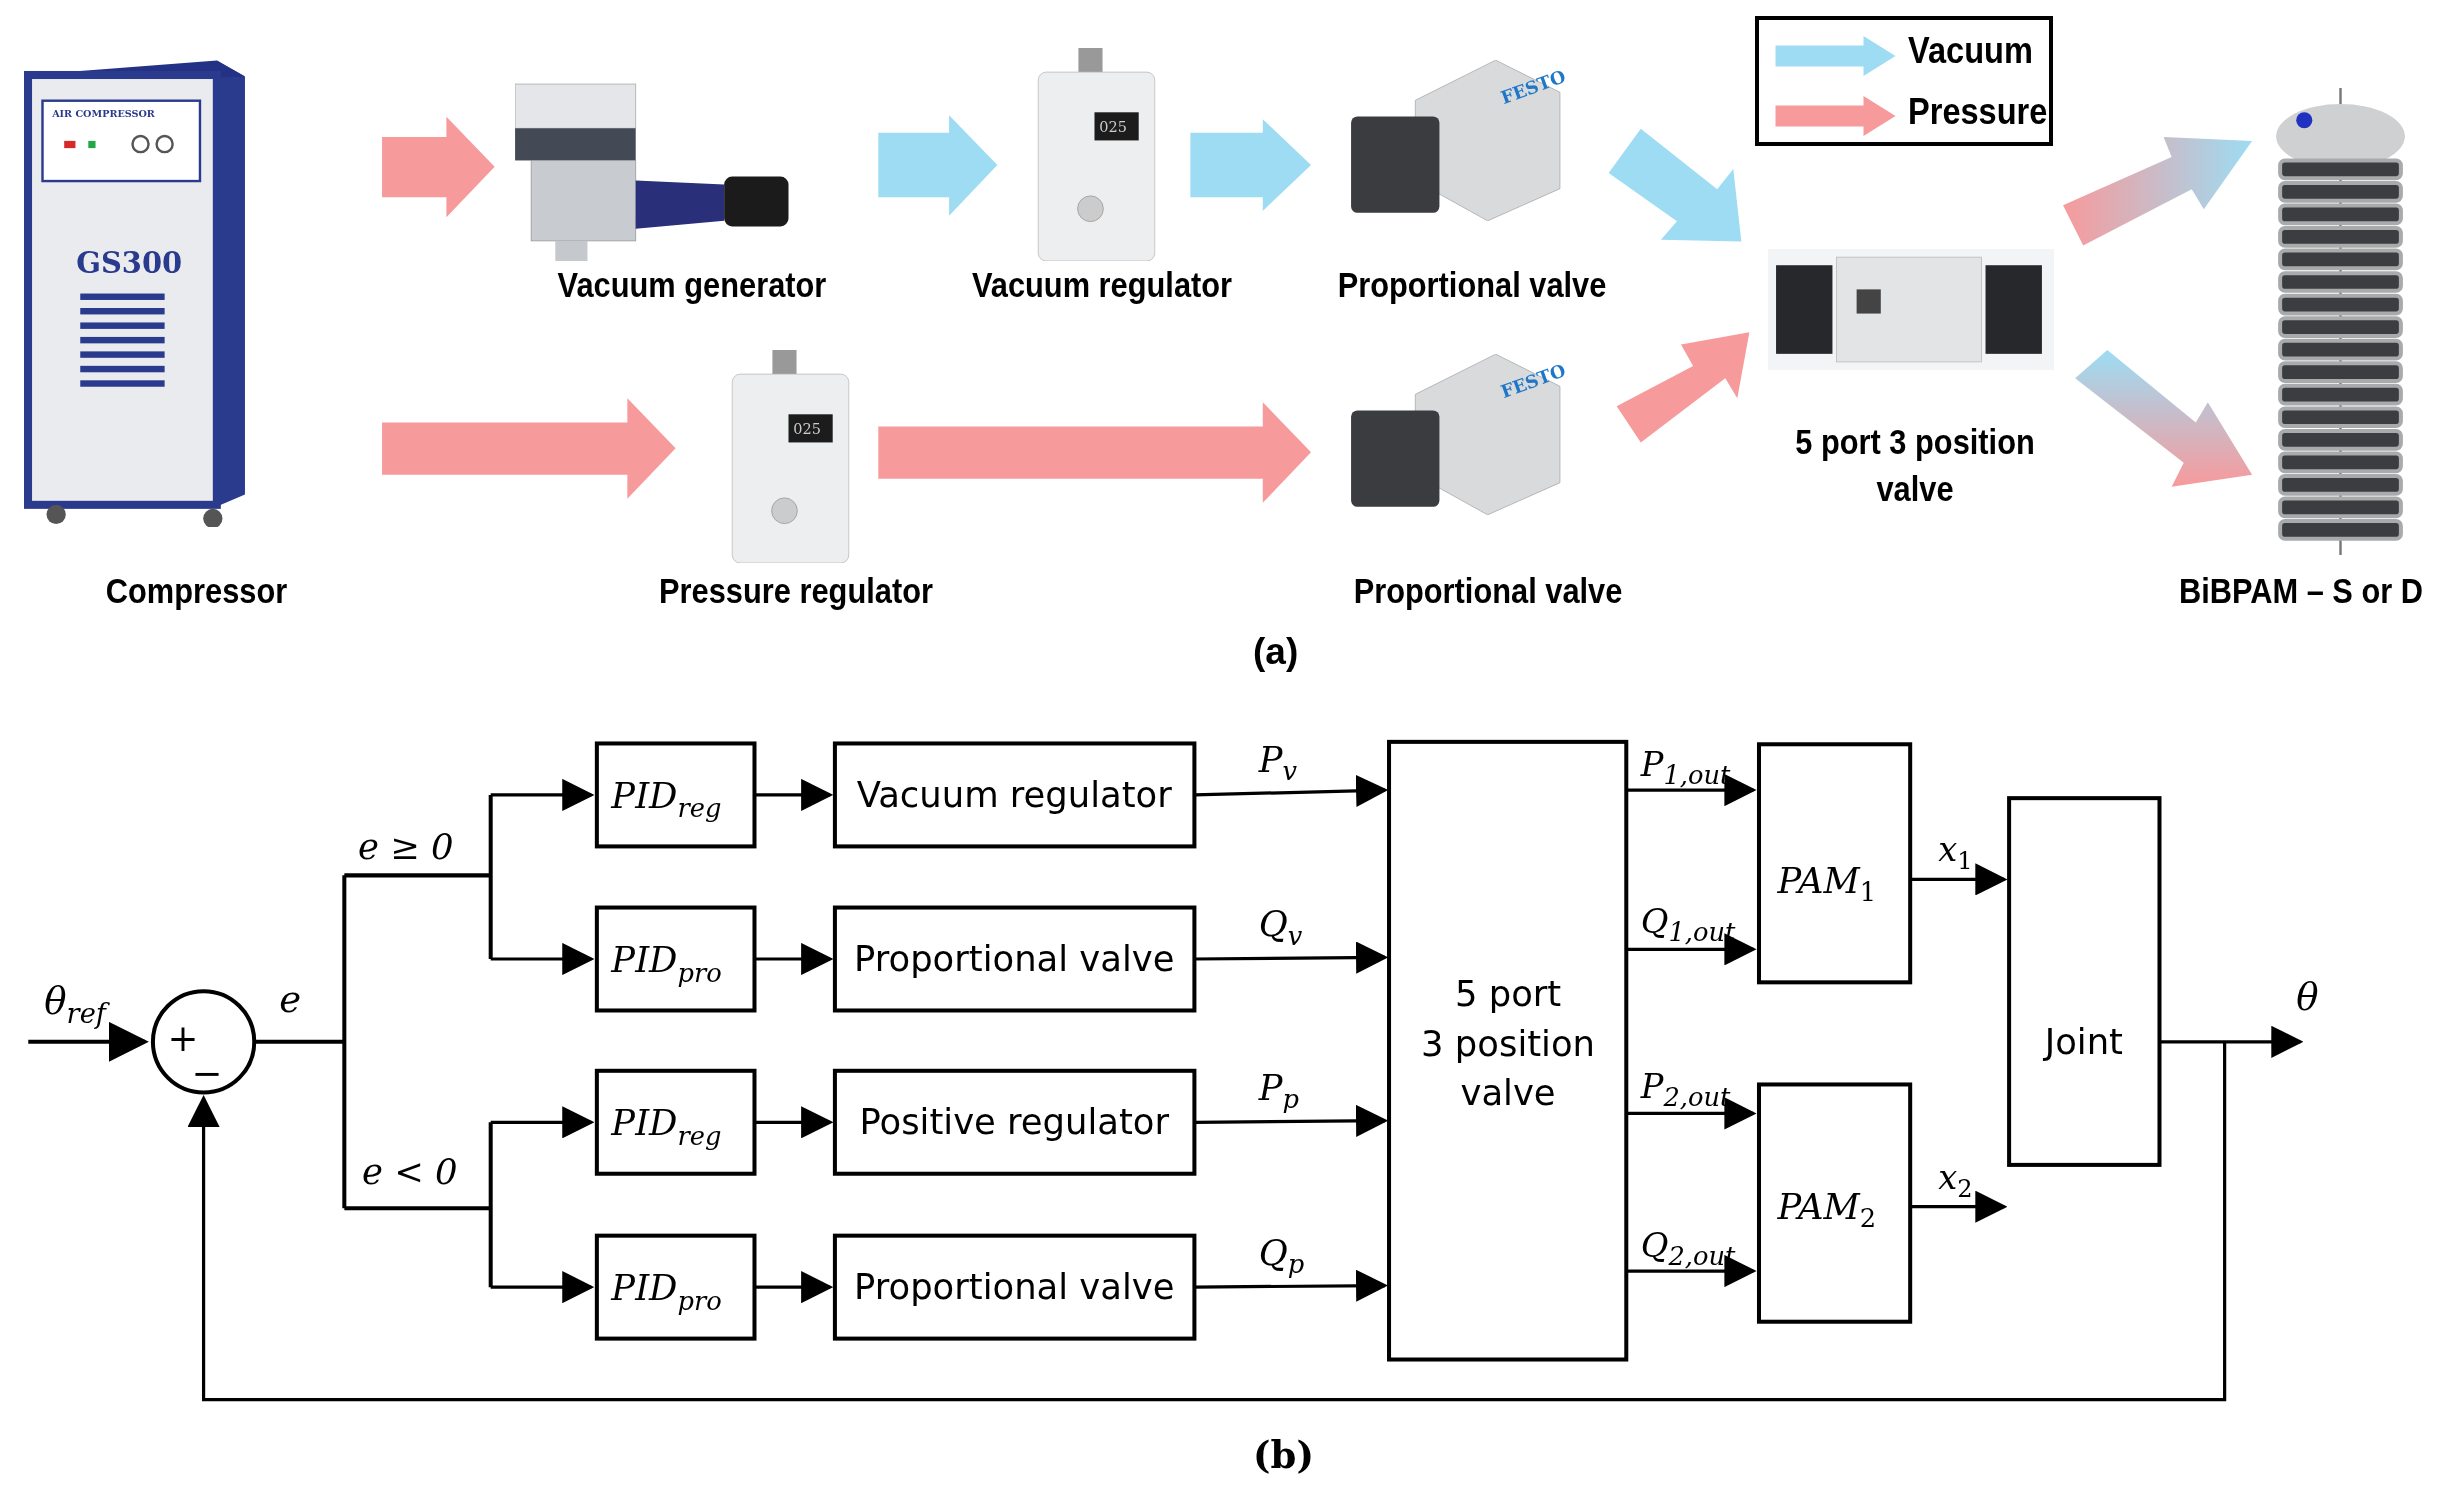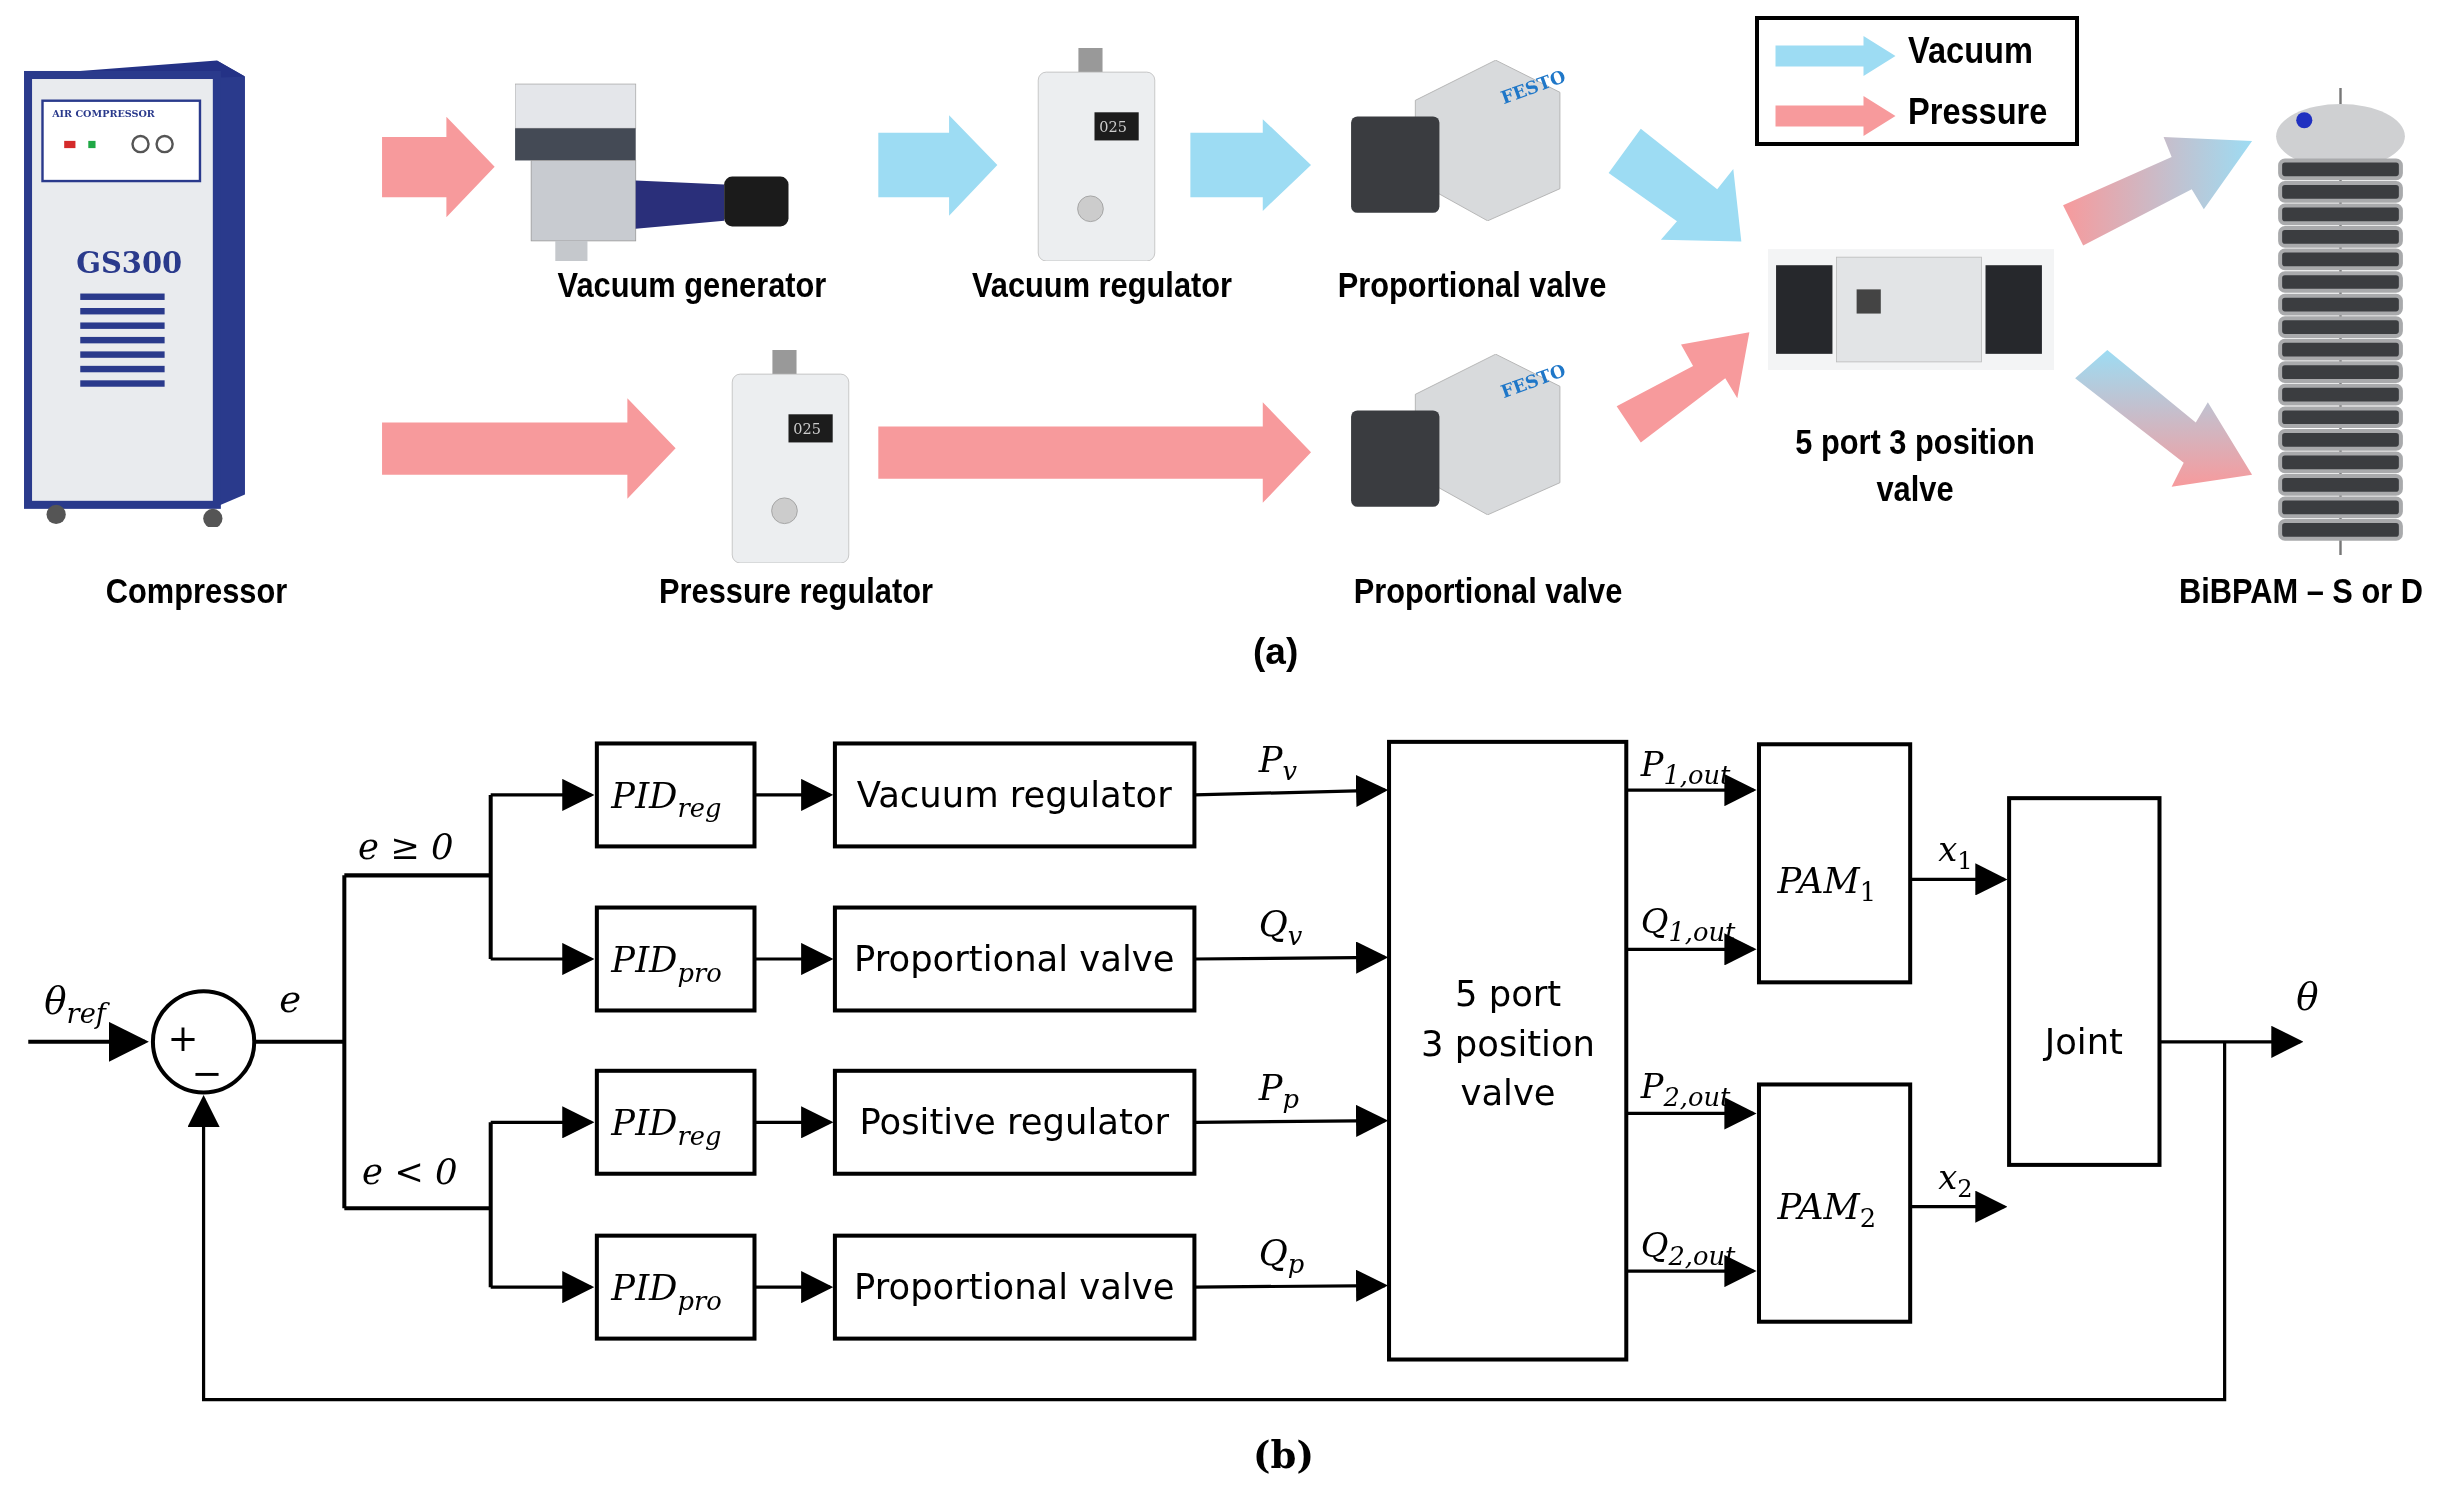--- a/index.html
+++ b/index.html
@@ -3,21 +3,21 @@
 <meta charset="utf-8">
 <style>
   html,body{margin:0;padding:0;background:#fff;}
   body{width:2462px;height:1489px;position:relative;overflow:hidden;font-family:"Liberation Sans",sans-serif;}
   .abs{position:absolute;}
   .lbl{position:absolute;font-family:"Liberation Sans",sans-serif;font-weight:bold;color:#000;text-align:center;white-space:nowrap;font-size:35px;transform:scaleX(0.88);}
   .cap{position:absolute;font-family:"Liberation Sans",sans-serif;font-weight:bold;font-size:37px;color:#000;}
   svg text{font-family:"DejaVu Serif",serif;}
   .box-t{font-family:"DejaVu Sans",sans-serif;font-size:44px;}
   .mt{font-family:"DejaVu Serif",serif;font-style:italic;}
-  .legend{position:absolute;left:1755px;top:16px;width:324px;height:130px;border:4px solid #000;background:#fff;box-sizing:border-box;}
+  .legend{position:absolute;left:1755px;top:16px;width:298px;height:130px;border:4px solid #000;background:#fff;box-sizing:border-box;}
 </style>
 </head>
 <body>
 
 <div>
 
   <svg class="abs" style="left:20px;top:44px" width="233" height="483" viewBox="0 0 290 600">
     <polygon points="245,20 280,40 280,560 245,575" fill="#2a3a8c"></polygon>
     <polygon points="10,38 245,20 280,40 40,50" fill="#243286"></polygon>
     <rect x="10" y="38" width="235" height="535" fill="#e9ebee" stroke="#2a3a8c" stroke-width="10"></rect>

